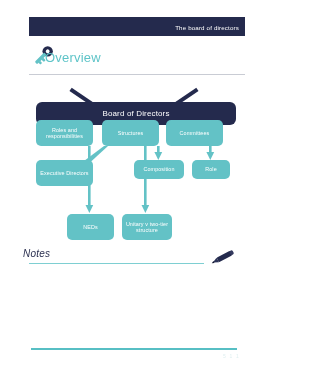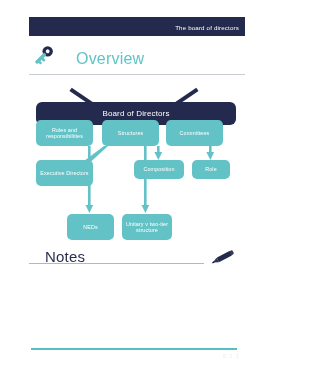--- a/index.html
+++ b/index.html
@@ -53,24 +53,24 @@
   }
   .key-icon {
     position: absolute;
     left: 0px;
     top: -2px;
     width: 28px;
     height: 28px;
   }
   .overview-label {
     position: absolute;
-    left: 47px;
+    left: 16px;
     top: 6px;
     color: #5ec4c8;
-    font-size: 16px;
+    font-size: 13px;
     letter-spacing: 0.2px;
     white-space: nowrap;
   }
   .overview-rule {
     position: absolute;
     left: 29px;
     top: 74px;
     width: 216px;
     height: 1px;
     background: #c9ccd4;
@@ -115,25 +115,26 @@
   .n-committees { left: 166px; top: 120px; width: 57px;  height: 26px; }
   .n-exec       { left: 36px;  top: 160px; width: 57px;  height: 26px; }
   .n-composition{ left: 134px; top: 160px; width: 50px;  height: 19px; }
   .n-role       { left: 192px; top: 160px; width: 38px;  height: 19px; }
   .n-neds       { left: 67px;  top: 214px; width: 47px;  height: 26px; }
   .n-unitary    { left: 122px; top: 214px; width: 50px;  height: 26px; }
 
   
   .notes-label {
     position: absolute;
-    left: 45px;
+    left: 23px;
     top: 248px;
     color: #2b3050;
-    font-size: 15px;
+    font-size: 10px;
     letter-spacing: 0.2px;
+    font-style: italic;
   }
   .notes-rule {
     position: absolute;
     left: 29px;
     top: 263px;
     width: 175px;
     height: 1.4px;
     background: #7ecfd2;
   }
   .pen-icon {

